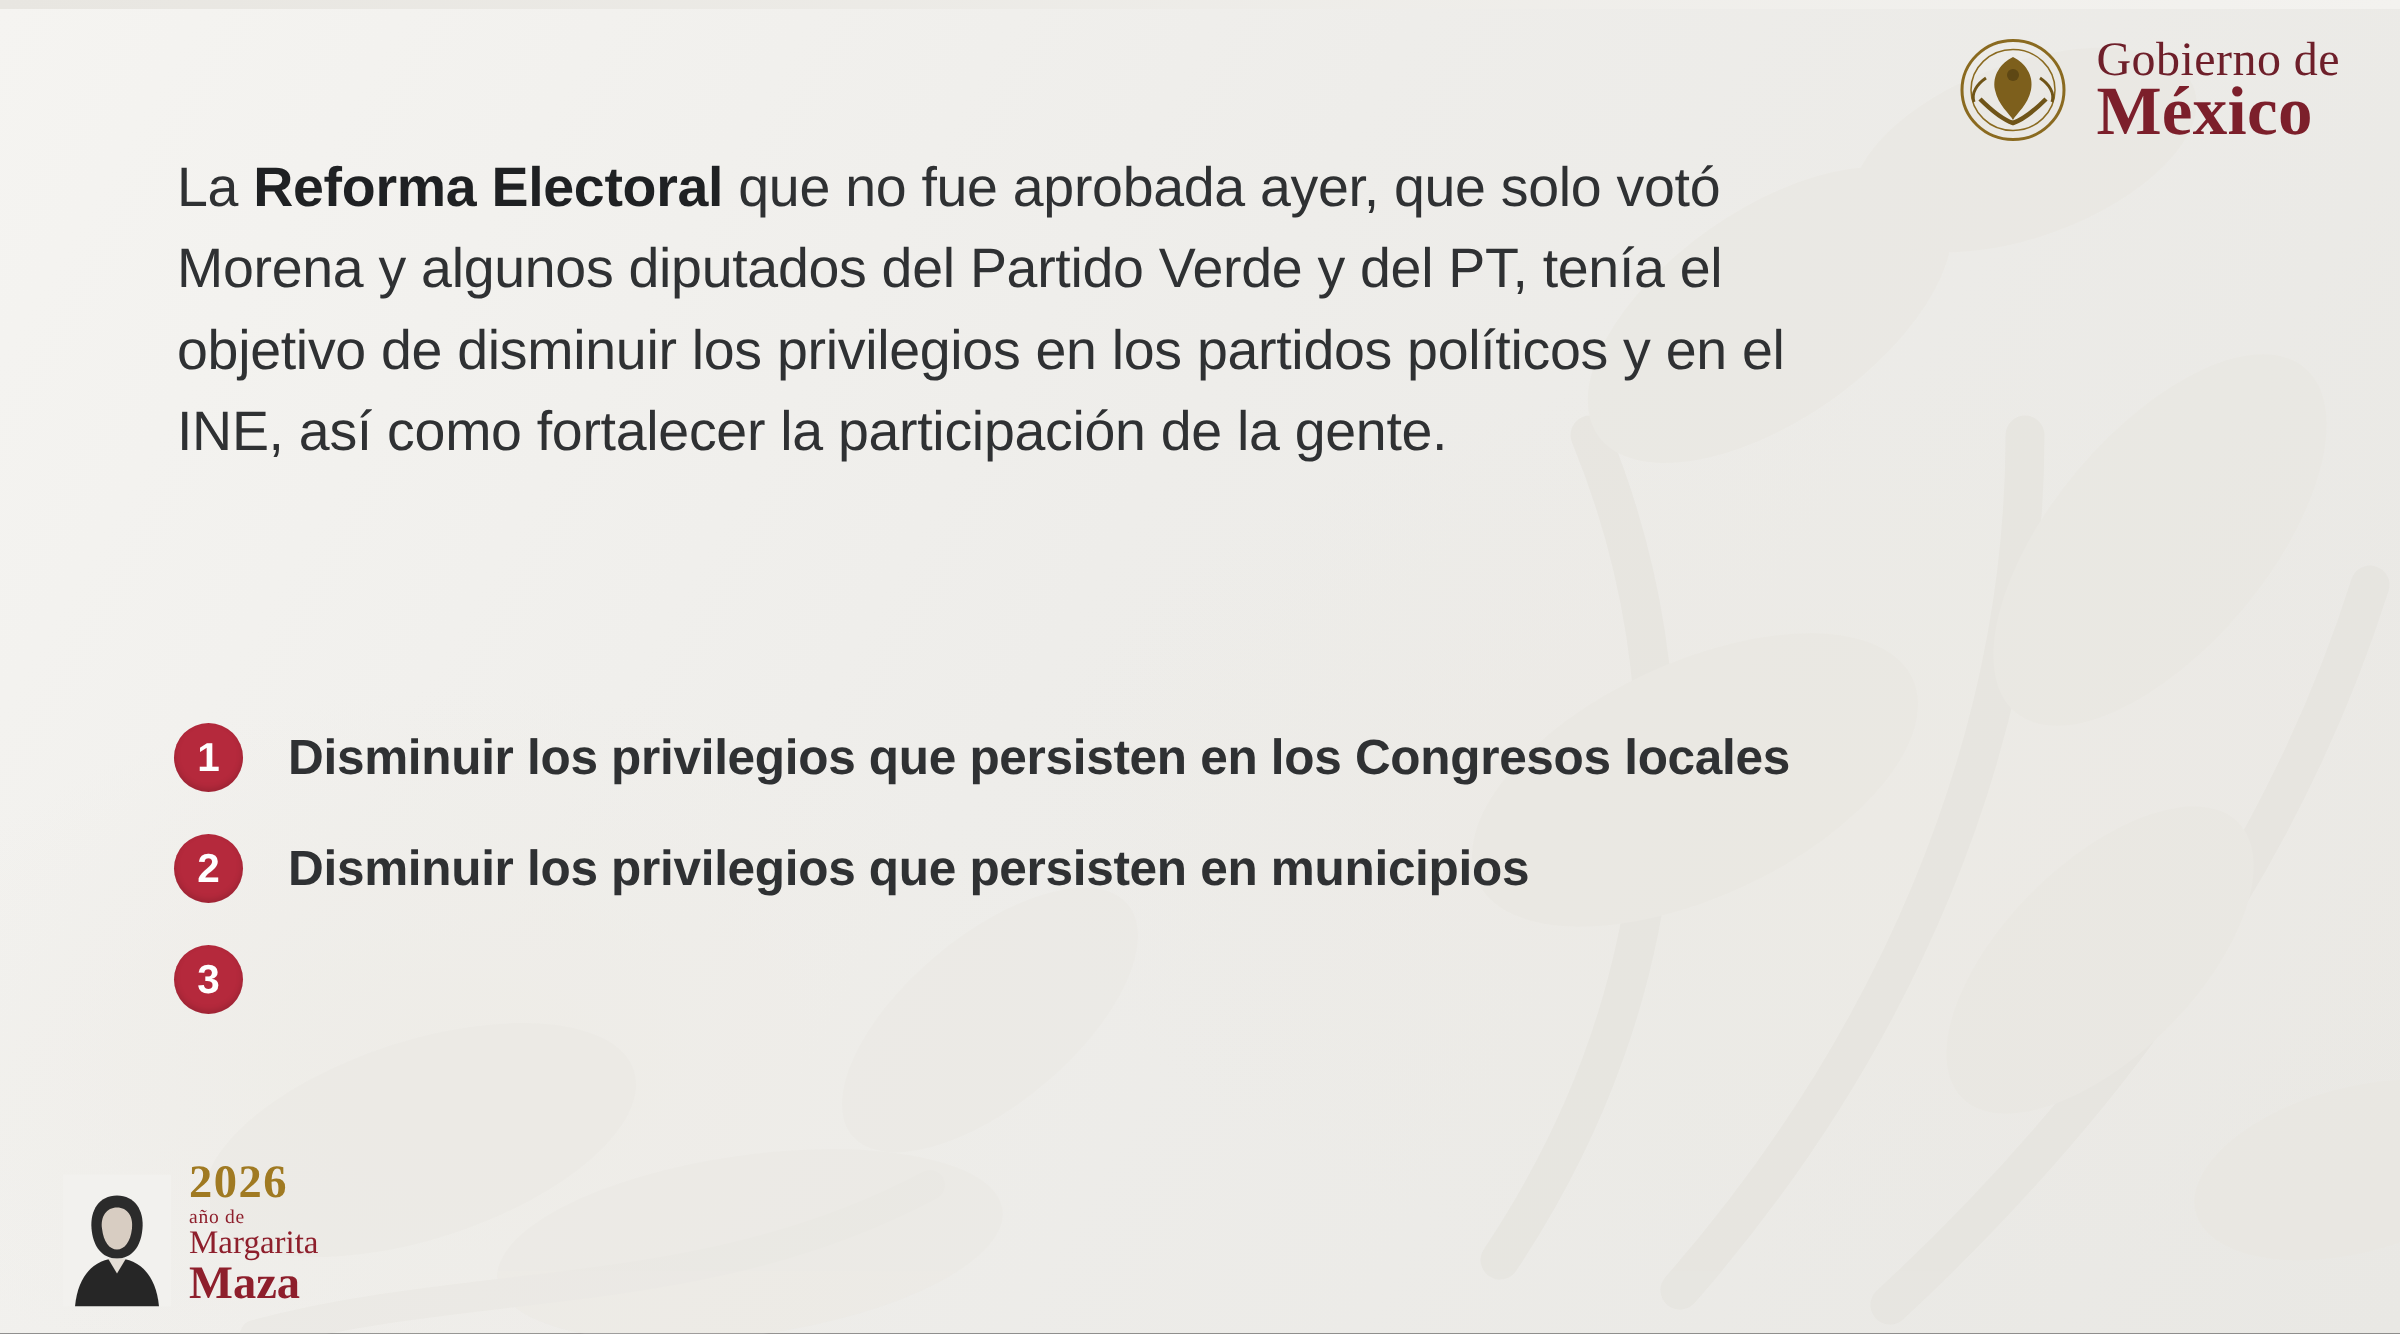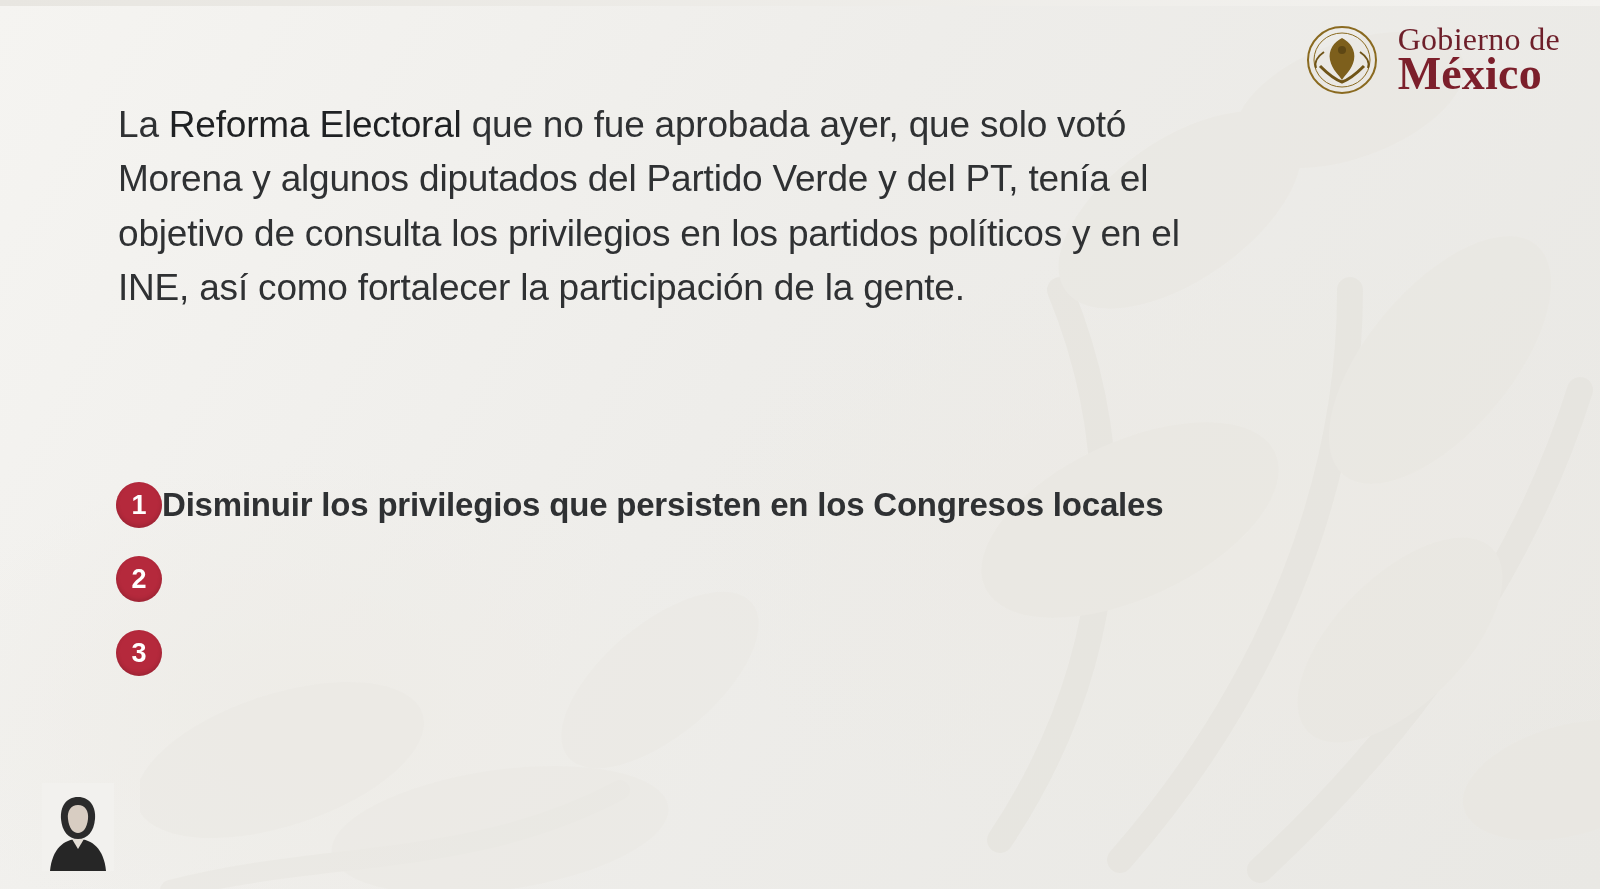--- a/index.html
+++ b/index.html
@@ -76,21 +76,21 @@
   .paragraph {
     position: absolute;
     left: 118px;
     top: 98px;
     width: 1140px;
     font-size: 37px;
     line-height: 1.47;
     color: #2f3133;
     letter-spacing: -0.2px;
   }
-  .paragraph b { font-weight: 400; color: #1f2123; }
+  .paragraph b { font-weight: 700; color: #1f2123; }
 
   
   .plan-title {
     position: absolute;
     left: 116px;
     top: 360px;
     font-family: "DejaVu Sans", sans-serif;
     font-style: italic;
     font-weight: 700;
     font-size: 64px;
@@ -118,20 +118,21 @@
     color: #ffffff;
     font-size: 27px;
     font-weight: 700;
     display: flex;
     align-items: center;
     justify-content: center;
     flex: none;
     box-shadow: inset 0 -2px 4px rgba(0,0,0,0.15);
   }
   .item-text {
+    margin-left: 30px;
     font-size: 33px;
     color: #2f3133;
     font-weight: 600;
     letter-spacing: -0.2px;
   }
 
   
   .year-logo {
     position: absolute;
     left: 42px;
@@ -222,42 +223,49 @@
         <circle cx="42" cy="28" r="4" fill="#5e4714"></circle>
       </svg>
     </div>
     <div class="gob-text">
       <span class="l1">Gobierno de</span>
       <span class="l2">México</span>
     </div>
   </div>
 
   <div class="paragraph">
-    <span>La </span><b>Reforma Electoral</b><span> que no fue aprobada ayer, que solo votó Morena y algunos diputados del Partido Verde y del PT, tenía el objetivo de consulta los privilegios en los partidos políticos y en el INE, así como fortalecer la participación de la gente.</span>
+    <span>La </span><b>Reforma Electoral</b><span> que no fue aprobada ayer, que solo votó Morena y algunos diputados del Partido Verde y del PT, tenía el objetivo de disminuir los privilegios en los partidos políticos y en el INE, así como fortalecer la participación de la gente.</span>
   </div>
 
 
   <div class="list">
     <div class="list-item">
       <div class="bullet">1</div>
       <div class="item-text">Disminuir los privilegios que persisten en los Congresos locales</div>
     </div>
     <div class="list-item">
       <div class="bullet">2</div>
+      <div class="item-text">Disminuir los privilegios que persisten en municipios</div>
     </div>
     <div class="list-item">
       <div class="bullet">3</div>
     </div>
   </div>
 
   <div class="year-logo">
     <div class="portrait">
       <svg width="72" height="88" viewBox="0 0 72 88">
         <rect x="0" y="0" width="72" height="88" fill="#f2f1ee"></rect>
         <path d="M36 14 C 24 14, 18 24, 19 36 C 20 48, 26 56, 36 56 C 46 56, 52 48, 53 36 C 54 24, 48 14, 36 14 Z" fill="#2b2b2b"></path>
         <path d="M36 22 C 29 22, 25 28, 26 36 C 27 45, 31 50, 36 50 C 41 50, 45 45, 46 36 C 47 28, 43 22, 36 22 Z" fill="#d8cdc2"></path>
         <path d="M8 88 C 10 66, 22 56, 36 56 C 50 56, 62 66, 64 88 Z" fill="#262626"></path>
         <path d="M30 56 L36 66 L42 56 Z" fill="#e4ded6"></path>
       </svg>
     </div>
+    <div class="year-text">
+      <span class="yr">2026</span>
+      <span class="sub">año de</span>
+      <span class="nm">Margarita</span>
+      <span class="nm2">Maza</span>
+    </div>
   </div>
 
 </div>
 
 </body></html>

